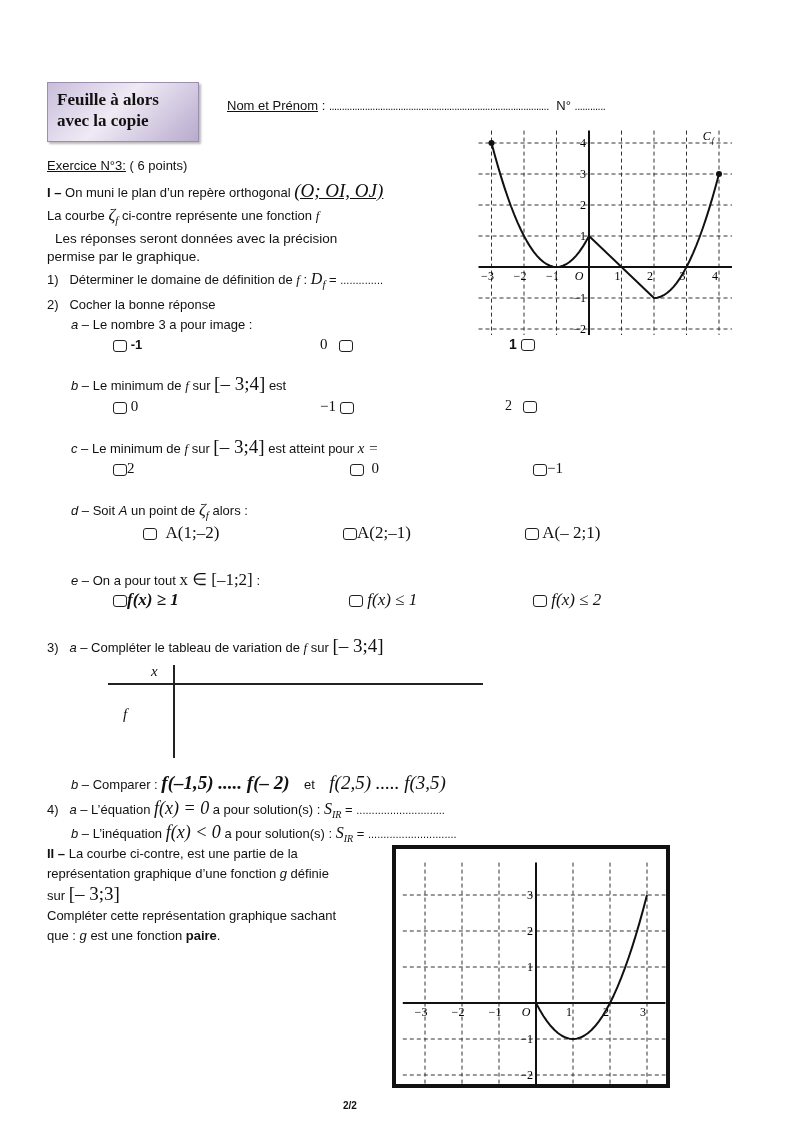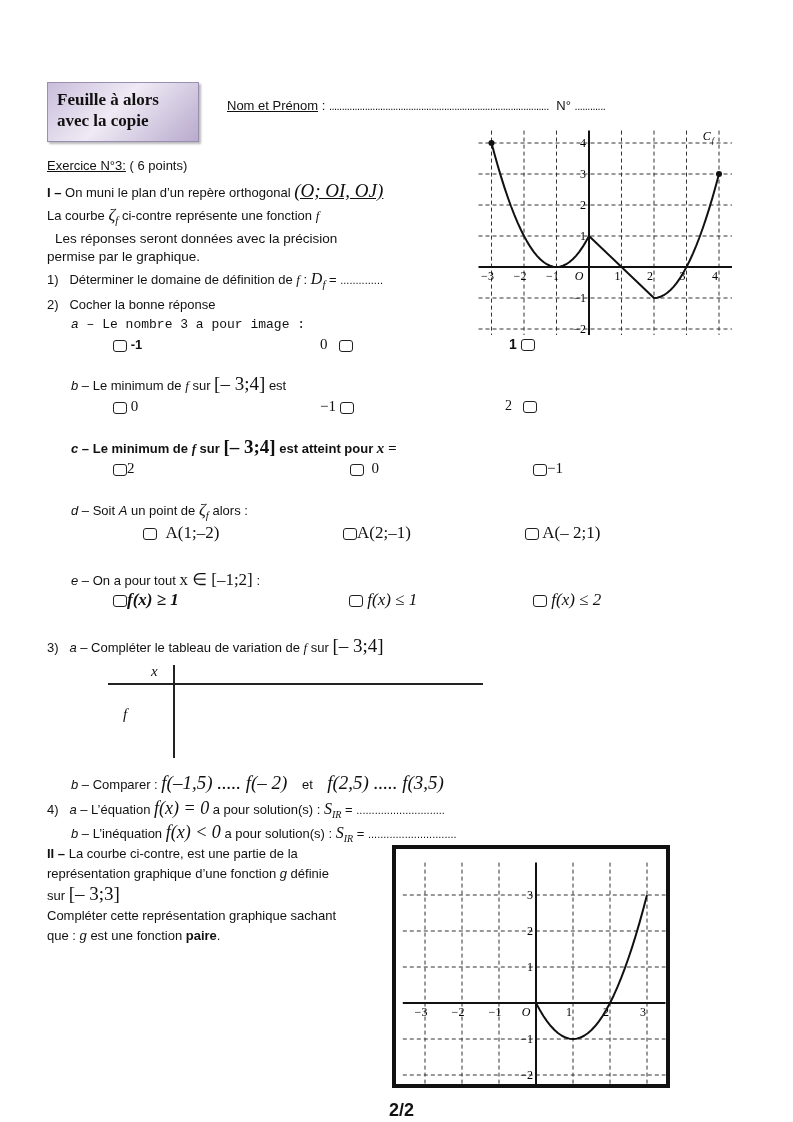--- a/index.html
+++ b/index.html
@@ -53,35 +53,35 @@
 <div class="abs" style="left:47px;top:270px;">
   <span>1)</span>&nbsp;&nbsp;
   <span>Déterminer le domaine de définition de</span>
   <span class="math">f</span><span> : </span><span class="math" style="font-size:16px;">D</span><sub class="math">f</sub><span> = </span><span style="font-size:11px;">..............</span>
 </div>
 <div class="abs" style="left:47px;top:297px;">
   <span>2)</span>&nbsp;&nbsp;
   <span>Cocher la bonne réponse</span>
 </div>
 
-<div class="abs" style="left:71px;top:317px;font-family:Liberation Mono, monospace;">
+<div class="abs" style="left:71px;top:317px;">
   <span class="ital">a</span><span> – Le nombre 3 a pour image :</span>
 </div>
 <div class="abs" style="left:113px;top:337px;"><span class="cb"></span> <span class="bold">-1</span></div>
 <div class="abs serif" style="left:320px;top:336px;font-size:15px;"><span>0</span> &nbsp;&nbsp;<span class="cb"></span></div>
 <div class="abs" style="left:509px;top:336px;font-size:14px;"><span class="bold">1</span> <span class="cb"></span></div>
 
 <div class="abs" style="left:71px;top:373px;">
   <span class="ital">b</span><span> – Le minimum de </span><span class="math">f</span><span> sur </span><span class="serif" style="font-size:19px;">[– 3;4]</span><span> est</span>
 </div>
 <div class="abs serif" style="left:113px;top:398px;font-size:15px;"><span class="cb"></span> <span>0</span></div>
 <div class="abs serif" style="left:320px;top:398px;font-size:15px;"><span>−1</span> <span class="cb"></span></div>
 <div class="abs serif" style="left:505px;top:398px;font-size:14px;"><span>2</span> &nbsp;&nbsp;<span class="cb"></span></div>
 
-<div class="abs" style="left:71px;top:436px;font-weight:bold;">
+<div class="abs" style="left:71px;top:436px;">
   <span class="ital">c</span><span> – Le minimum de </span><span class="math">f</span><span> sur </span><span class="serif" style="font-size:19px;">[– 3;4]</span><span> est atteint pour </span><span class="math" style="font-size:15px;">x =</span>
 </div>
 <div class="abs serif" style="left:113px;top:460px;font-size:15px;"><span class="cb"></span><span>2</span></div>
 <div class="abs serif" style="left:350px;top:460px;font-size:15px;"><span class="cb"></span> &nbsp;<span>0</span></div>
 <div class="abs serif" style="left:533px;top:460px;font-size:15px;"><span class="cb"></span><span>−1</span></div>
 
 <div class="abs" style="left:71px;top:500px;">
   <span class="ital">d</span><span> – Soit </span><span class="ital">A</span><span> un point de </span><span class="math" style="font-size:17px;">ζ</span><sub class="math">f</sub><span>  alors :</span>
 </div>
 <div class="abs math" style="left:107px;top:523px;font-size:17px;font-style:normal;padding-left:36px;"><span class="cb"></span> &nbsp;<span>A(1;–2)</span></div>
@@ -99,40 +99,40 @@
   <span>3)</span>&nbsp;&nbsp;
   <span class="ital">a</span><span> – Compléter le tableau de variation de </span><span class="math">f</span><span> sur </span><span class="serif" style="font-size:19px;">[– 3;4]</span>
 </div>
 <div>
   <div class="abs" style="left:108px;top:683px;width:375px;height:1.5px;background:#222;"></div>
   <div class="abs" style="left:173px;top:665px;width:1.5px;height:93px;background:#222;"></div>
   <div class="abs math" style="left:151px;top:663px;font-size:15px;">x</div>
   <div class="abs math" style="left:123px;top:706px;font-size:15px;">f</div>
 </div>
 <div class="abs" style="left:71px;top:772px;">
-  <span class="ital">b</span><span> – Comparer : </span><span class="math" style="font-size:19px;">f(–1,5) ..... f(– 2)</span>
+  <span class="ital">b</span><span> – Comparer : </span><span class="math" style="font-size:19px;font-weight:bold;">f(–1,5) ..... f(– 2)</span>
   &nbsp;&nbsp;&nbsp;<span>et</span>&nbsp;&nbsp;&nbsp;
   <span class="math" style="font-size:19px;">f(2,5) ..... f(3,5)</span>
 </div>
 
 <div class="abs" style="left:47px;top:798px;">
   <span>4)</span>&nbsp;&nbsp;
   <span class="ital">a</span><span> – L’équation </span><span class="math" style="font-size:18px;">f(x) = 0</span><span> a pour solution(s)   : </span><span class="math" style="font-size:16px;">S</span><sub class="math" style="font-size:10px;">IR</sub><span> = </span><span style="font-size:11px;">.............................</span>
 </div>
 <div class="abs" style="left:71px;top:822px;">
   <span class="ital">b</span><span> – L’inéquation </span><span class="math" style="font-size:18px;">f(x) &lt; 0</span><span> a pour solution(s) : </span><span class="math" style="font-size:16px;">S</span><sub class="math" style="font-size:10px;">IR</sub><span> = </span><span style="font-size:11px;">.............................</span>
 </div>
 
 <div class="abs" style="left:47px;top:846px;"><span class="bold">II – </span><span>La courbe  ci-contre, est une partie de la</span></div>
 <div class="abs" style="left:47px;top:866px;"><span>représentation graphique d’une fonction  </span><span class="ital">g</span><span> définie</span></div>
 <div class="abs" style="left:47px;top:883px;"><span>sur </span><span class="serif" style="font-size:19px;">[– 3;3]</span></div>
 <div class="abs" style="left:47px;top:908px;">Compléter cette représentation graphique sachant</div>
 <div class="abs" style="left:47px;top:928px;"><span>que : </span><span class="ital">g</span><span> est une fonction </span><span class="bold">paire</span><span>.</span></div>
 
-<div class="abs bold" style="left:343px;top:1100px;font-size:18px;margin-left:46px;">2/2</div>
+<div class="abs bold" style="left:343px;top:1100px;font-size:10px;">2/2</div>
 
 <svg id="g1" style="position:absolute;left:455px;top:115px;" width="300" height="220">
     <line x1="36.5" y1="15.599999999999994" x2="36.5" y2="226.39999999999998" stroke="#333" stroke-width="1" stroke-dasharray="4 3"></line>
     <line x1="69" y1="15.599999999999994" x2="69" y2="226.39999999999998" stroke="#333" stroke-width="1" stroke-dasharray="4 3"></line>
     <line x1="101.5" y1="15.599999999999994" x2="101.5" y2="226.39999999999998" stroke="#333" stroke-width="1" stroke-dasharray="4 3"></line>
     <line x1="166.5" y1="15.599999999999994" x2="166.5" y2="226.39999999999998" stroke="#333" stroke-width="1" stroke-dasharray="4 3"></line>
     <line x1="199" y1="15.599999999999994" x2="199" y2="226.39999999999998" stroke="#333" stroke-width="1" stroke-dasharray="4 3"></line>
     <line x1="231.5" y1="15.599999999999994" x2="231.5" y2="226.39999999999998" stroke="#333" stroke-width="1" stroke-dasharray="4 3"></line>
     <line x1="264" y1="15.599999999999994" x2="264" y2="226.39999999999998" stroke="#333" stroke-width="1" stroke-dasharray="4 3"></line>
     <line x1="23.5" y1="214" x2="277" y2="214" stroke="#333" stroke-width="1" stroke-dasharray="4 3"></line>

